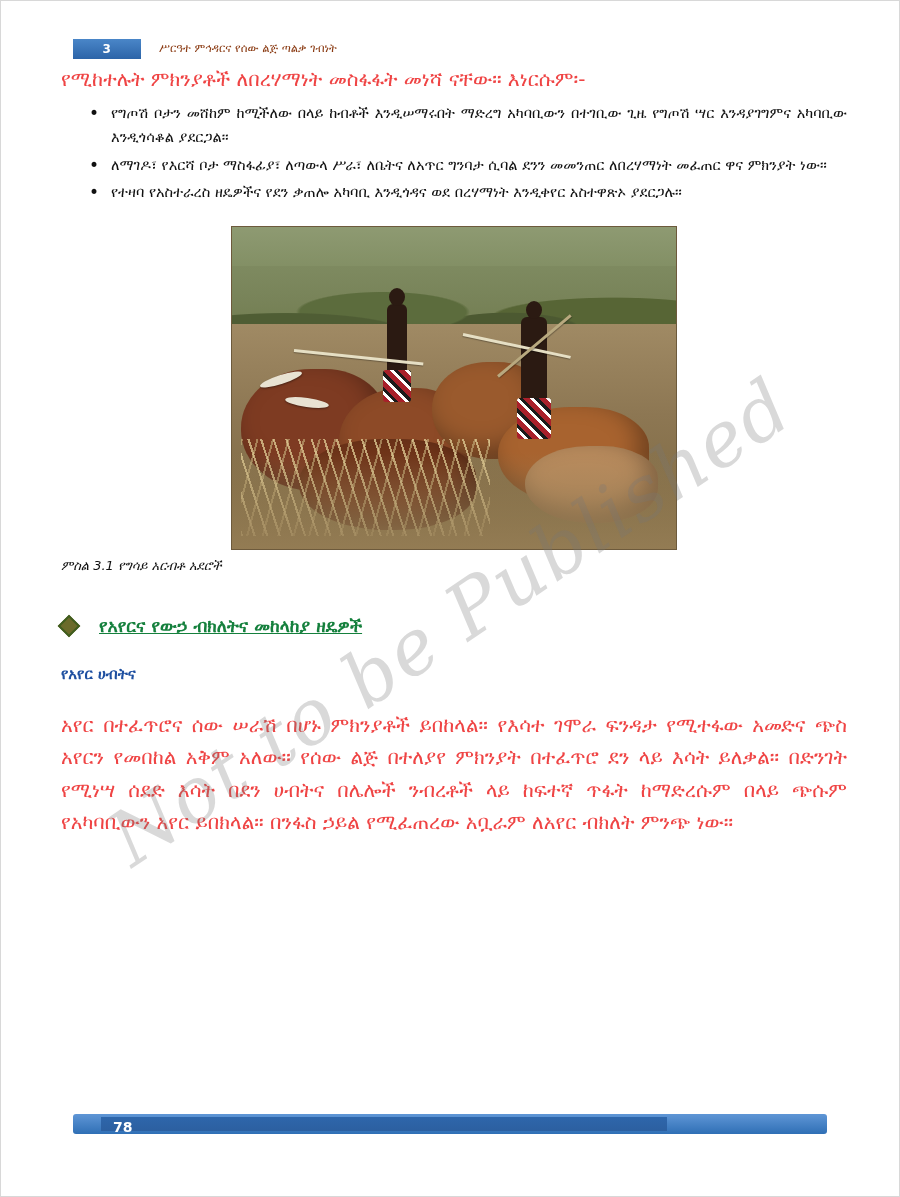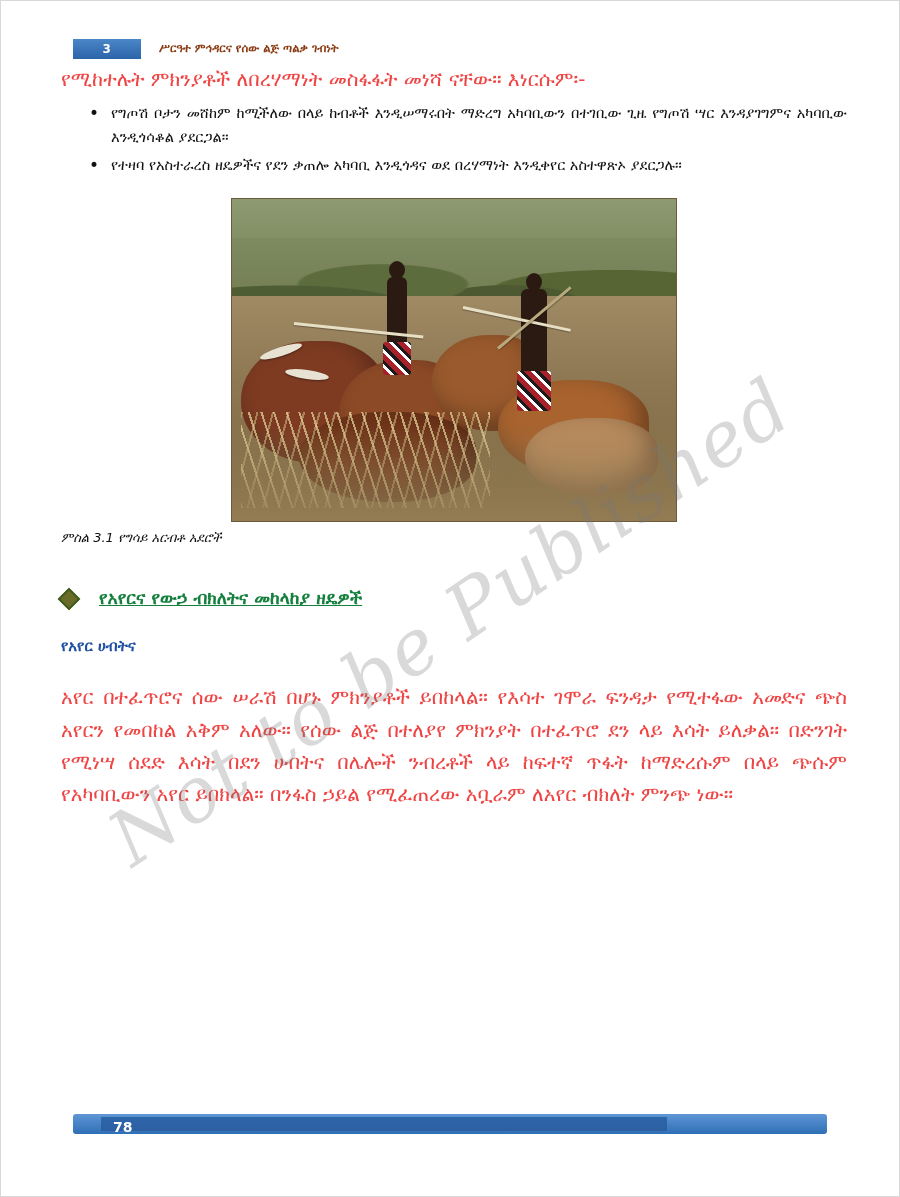--- a/index.html
+++ b/index.html
@@ -43,21 +43,21 @@
     font-weight: bold;
     text-align: center;
     line-height: 20px;
     letter-spacing: 0.5px;
   }
   .header-title {
     position: absolute;
     left: 86px;
     top: 2px;
     font-size: 11.5px;
-    font-weight: bold;
+    font-weight: normal;
     color: #8a3a12;
     white-space: nowrap;
   }
 
   
   .content {
     position: absolute;
     top: 62px;
     left: 60px;
     width: 786px;
@@ -273,20 +273,21 @@
     <div class="header-chapter-box">3</div>
     <div class="header-title">ሥርዓተ ምኅዳርና የሰው ልጅ ጣልቃ ገብነት</div>
   </div>
 
   <div class="content">
 
     <p class="para">የሚከተሉት ምክንያቶች ለበረሃማነት መስፋፋት መነሻ ናቸው። እነርሱም፡-</p>
 
     <ul class="bullets">
       <li>የግጦሽ ቦታን መሸከም ከሚችለው በላይ ከብቶች እንዲሠማሩበት ማድረግ አካባቢውን በተገቢው ጊዜ የግጦሽ ሣር እንዳያገግምና አካባቢው እንዲጎሳቆል ያደርጋል።</li>
+      <li>ለማገዶ፣ የእርሻ ቦታ ማስፋፊያ፣ ለጣውላ ሥራ፣ ለቤትና ለአጥር ግንባታ ሲባል ደንን መመንጠር ለበረሃማነት መፈጠር ዋና ምክንያት ነው።</li>
       <li>የተዛባ የአስተራረስ ዘዴዎችና የደን ቃጠሎ አካባቢ እንዲጎዳና ወደ በረሃማነት እንዲቀየር አስተዋጽኦ ያደርጋሉ።</li>
     </ul>
 
     <div class="figure">
       <div class="photo">
         <div class="ph-bg-sky"></div>
         <div class="ph-bg-bush"></div>
         <div class="ph-ground"></div>
         <div class="cow c1"></div>
         <div class="cow c2"></div>

